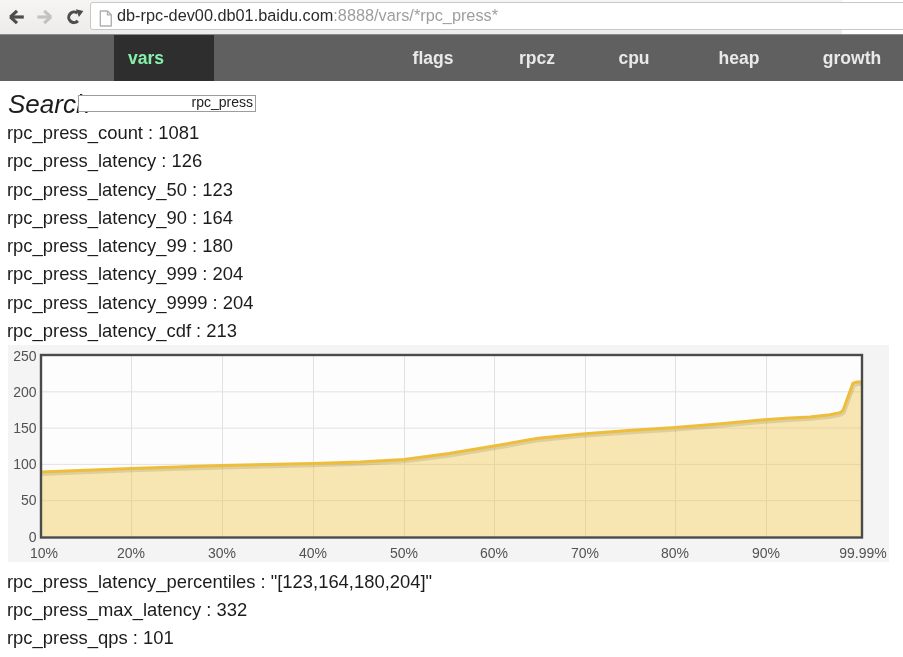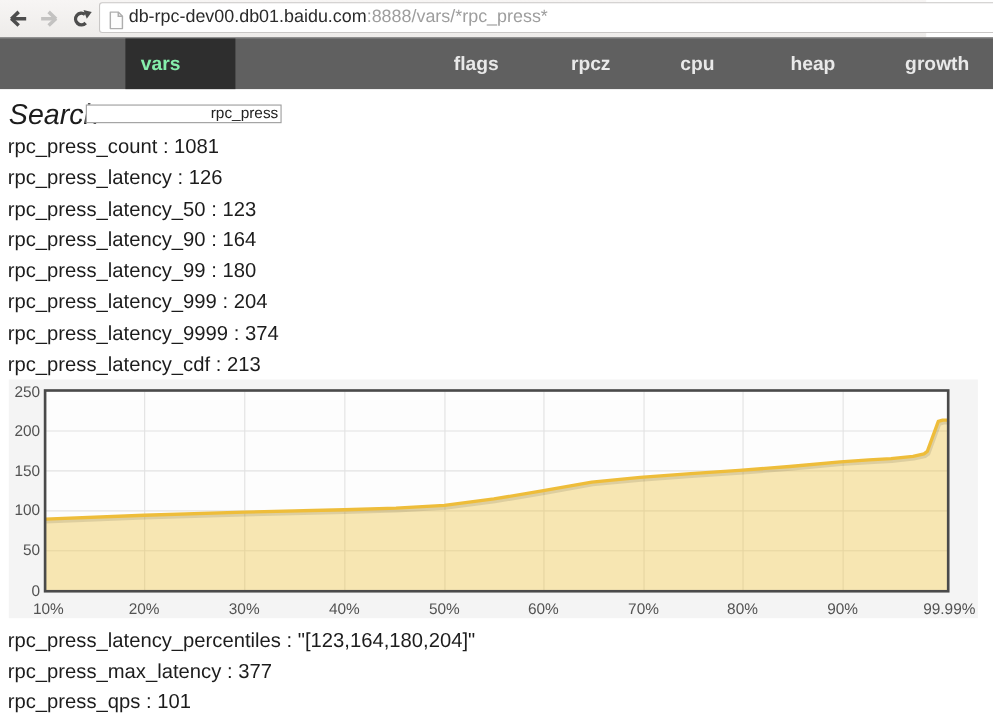--- a/index.html
+++ b/index.html
@@ -62,21 +62,21 @@
 
   <div class="row" id="searchrow">Search</div>
   <div class="row" style="top:90px;left:70.5px;font-size:19.5px;">:</div>
   <input id="searchbox" value="rpc_press" style="">
   <div class="row" style="top:119px;">rpc_press_count : 1081</div>
   <div class="row" style="top:147px;">rpc_press_latency : 126</div>
   <div class="row" style="top:176px;">rpc_press_latency_50 : 123</div>
   <div class="row" style="top:204px;">rpc_press_latency_90 : 164</div>
   <div class="row" style="top:232px;">rpc_press_latency_99 : 180</div>
   <div class="row" style="top:260px;">rpc_press_latency_999 : 204</div>
-  <div class="row" style="top:289px;">rpc_press_latency_9999 : 374</div>
+  <div class="row" style="top:289px;">rpc_press_latency_9999 : 204</div>
   <div class="row" style="top:317px;">rpc_press_latency_cdf : 213</div>
 
   <div id="chartpanel">
     <svg width="881" height="217" viewBox="0 0 881 217">
 
       <rect x="33" y="10" width="821" height="182.5" fill="#fdfdfd"></rect>
 
       <g stroke="#e2e2e2" stroke-width="1">
         <line x1="123.5" y1="11" x2="123.5" y2="191.5"></line>
         <line x1="214.5" y1="11" x2="214.5" y2="191.5"></line>
@@ -119,14 +119,14 @@
           <text x="577" y="213">70%</text>
           <text x="667" y="213">80%</text>
           <text x="758" y="213">90%</text>
           <text x="855" y="213">99.99%</text>
         </g>
       </g>
     </svg>
   </div>
 
   <div class="row" style="top:568px;">rpc_press_latency_percentiles : "[123,164,180,204]"</div>
-  <div class="row" style="top:596px;">rpc_press_max_latency : 377</div>
+  <div class="row" style="top:596px;">rpc_press_max_latency : 332</div>
   <div class="row" style="top:624px;">rpc_press_qps : 101</div>
 
 </body></html>

